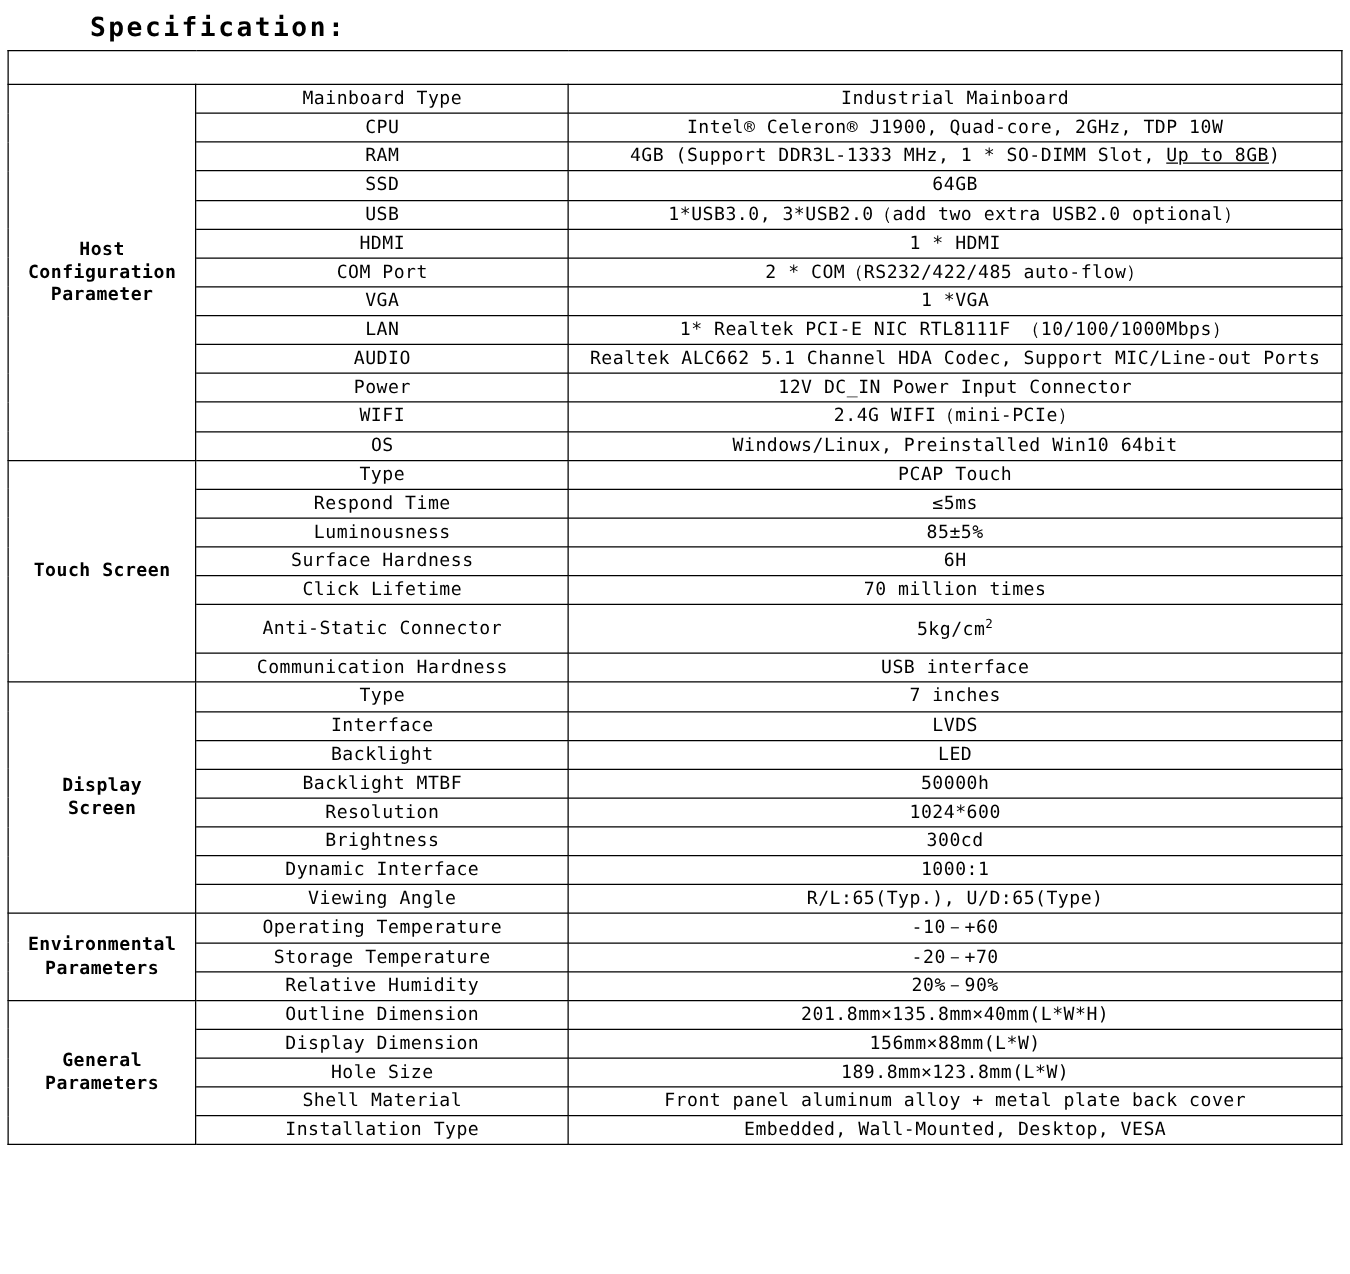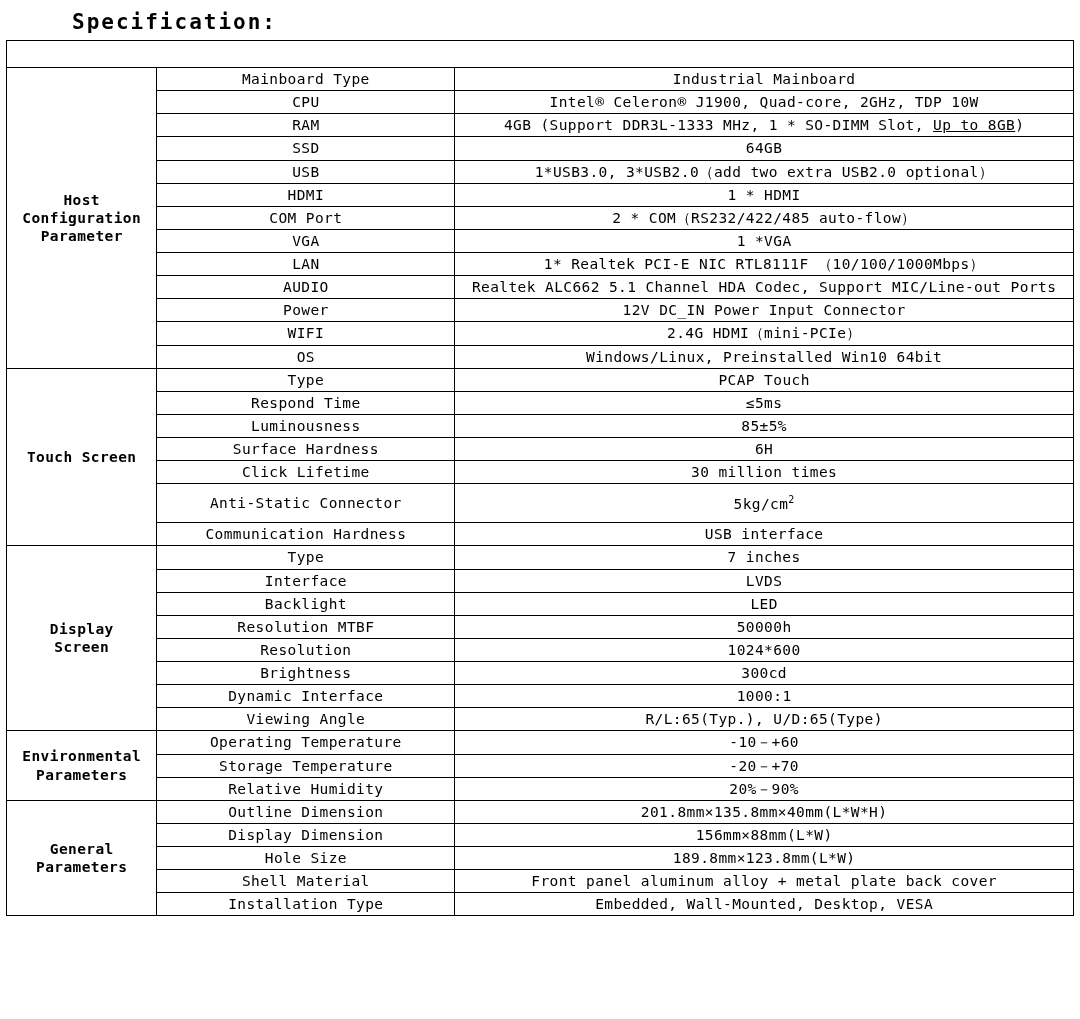--- a/index.html
+++ b/index.html
@@ -132,21 +132,21 @@
         <tr>
           <td class="item-cell">AUDIO</td>
           <td class="value-cell">Realtek ALC662 5.1 Channel HDA Codec, Support MIC/Line-out Ports</td>
         </tr>
         <tr>
           <td class="item-cell">Power</td>
           <td class="value-cell">12V DC_IN Power Input Connector</td>
         </tr>
         <tr>
           <td class="item-cell">WIFI</td>
-          <td class="value-cell">2.4G HDMI（mini-PCIe）</td>
+          <td class="value-cell">2.4G WIFI（mini-PCIe）</td>
         </tr>
         <tr>
           <td class="item-cell">OS</td>
           <td class="value-cell">Windows/Linux, Preinstalled Win10 64bit</td>
         </tr>
         <tr>
           <td class="group-cell" rowspan="7">Touch Screen</td>
           <td class="item-cell">Type</td>
           <td class="value-cell">PCAP Touch</td>
         </tr>
@@ -157,21 +157,21 @@
         <tr>
           <td class="item-cell">Luminousness</td>
           <td class="value-cell">85±5%</td>
         </tr>
         <tr>
           <td class="item-cell">Surface Hardness</td>
           <td class="value-cell">6H</td>
         </tr>
         <tr>
           <td class="item-cell">Click Lifetime</td>
-          <td class="value-cell">30 million times</td>
+          <td class="value-cell">70 million times</td>
         </tr>
         <tr class="tall-row">
           <td class="item-cell">Anti-Static Connector</td>
           <td class="value-cell">5kg/cm<sup>2</sup></td>
         </tr>
         <tr>
           <td class="item-cell">Communication Hardness</td>
           <td class="value-cell">USB interface</td>
         </tr>
         <tr>
@@ -181,21 +181,21 @@
         </tr>
         <tr>
           <td class="item-cell">Interface</td>
           <td class="value-cell">LVDS</td>
         </tr>
         <tr>
           <td class="item-cell">Backlight</td>
           <td class="value-cell">LED</td>
         </tr>
         <tr>
-          <td class="item-cell">Resolution MTBF</td>
+          <td class="item-cell">Backlight MTBF</td>
           <td class="value-cell">50000h</td>
         </tr>
         <tr>
           <td class="item-cell">Resolution</td>
           <td class="value-cell">1024*600</td>
         </tr>
         <tr>
           <td class="item-cell">Brightness</td>
           <td class="value-cell">300cd</td>
         </tr>

